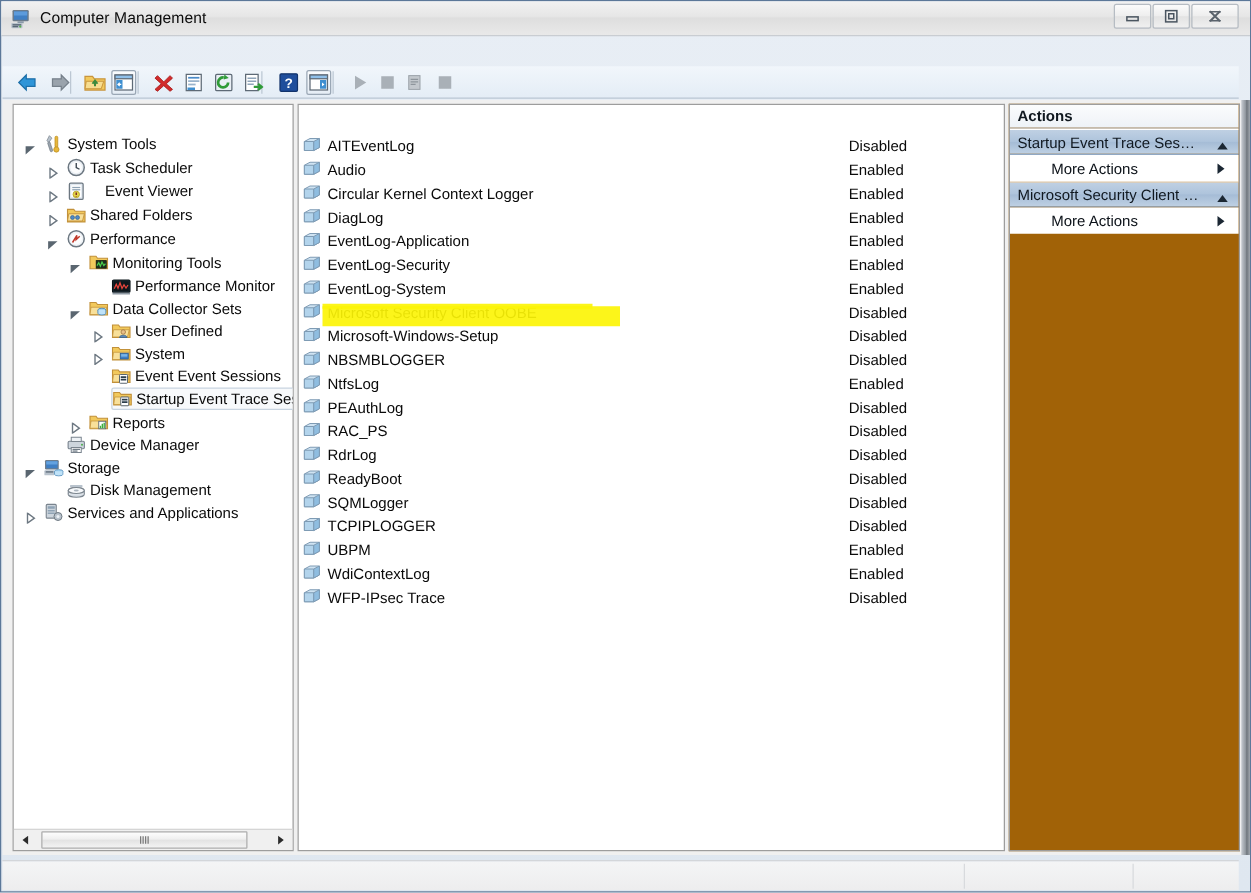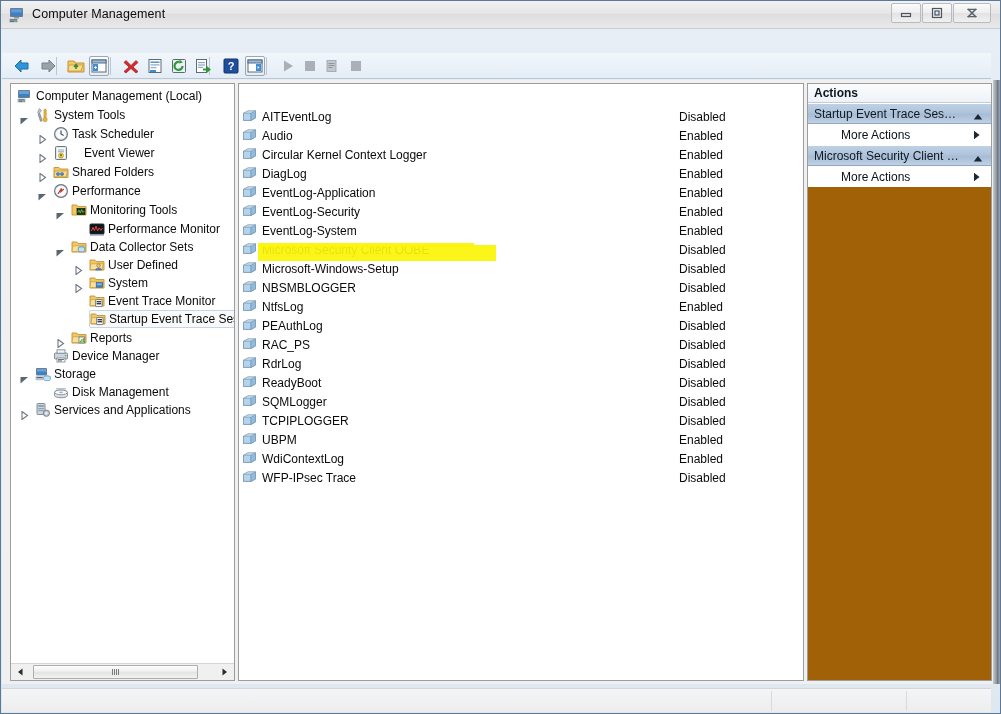--- a/index.html
+++ b/index.html
@@ -421,32 +421,20 @@
       <svg width="14" height="14" viewBox="0 0 14 14">
           <rect x="2" y="2" width="10" height="10" fill="#a9b0b7"></rect>
         </svg>
     </div>
   </div>
 
   <div id="content">
 
     <div id="tree-pane">
       <div id="tree-scroll-inner">
-          <div class="tnode" style="left: 6px; top: 3px;">
-            <span class="ticon"><svg width="16" height="16" viewBox="0 0 16 16">
-                <rect x="1" y="2" width="12" height="8" rx="1" fill="#6d7d8d"></rect>
-                <rect x="2" y="3" width="10" height="6" fill="#3f7fc4"></rect>
-                <rect x="2" y="3" width="10" height="3" fill="#63a2e0"></rect>
-                <rect x="0.5" y="10.5" width="8" height="4" rx="0.7" fill="#b8c2cc"></rect>
-                <rect x="1.6" y="11.4" width="6" height=".9" fill="#4c5c6b"></rect>
-                <rect x="1.6" y="12.8" width="4" height=".9" fill="#4c5c6b"></rect>
-                <circle cx="7.2" cy="13.3" r=".8" fill="#5ab04a"></circle>
-              </svg></span>
-            <span class="tlabel">Computer Management (Local)</span>
-          </div>
           <span class="twisty" style="left: 9px; top: 27px;"><svg width="9" height="9" viewBox="0 0 9 9">
               <path d="M0.5 2 L8 2 L0.5 8.5 Z" fill="#5a6670"></path>
             </svg></span>
           <div class="tnode" style="left: 24px; top: 22px;">
             <span class="ticon"><svg width="16" height="16" viewBox="0 0 16 16">
                 <path d="M4.5 1.5 L6.5 3.5 L4 7 L2.5 5.5 Z" fill="#b8c2cc" stroke="#7c868f" stroke-width=".6"></path>
                 <rect x="4" y="6.5" width="2" height="8" rx=".8" transform="rotate(-18 5 10)" fill="#9aa4ae" stroke="#6f7982" stroke-width=".5"></rect>
                 <rect x="9" y="2" width="2.2" height="9" rx="1" fill="#e8b73a" stroke="#b98c1f" stroke-width=".6"></rect>
                 <circle cx="10.1" cy="12.6" r="2.1" fill="#e8b73a" stroke="#b98c1f" stroke-width=".6"></circle>
               </svg></span>
@@ -557,21 +545,21 @@
             <span class="tlabel">System</span>
           </div>
           <div class="tnode" style="left: 78px; top: 208px;">
             <span class="ticon"><svg width="16" height="16" viewBox="0 0 16 16">
                 <path d="M1 3 L5.6 3 L6.8 4.5 L15 4.5 L15 13 L1 13 Z" fill="#f2c95c" stroke="#c2913a" stroke-width=".9"></path>
                 <path d="M1.8 6.6 L14.4 6.6 L13 12.6 L1 12.6 Z" fill="#f8e09a" stroke="#c2913a" stroke-width=".6"></path>
                 <rect x="6.6" y="6.6" width="6.4" height="7" rx=".6" fill="#ffffff" stroke="#5a6670" stroke-width=".8"></rect>
                 <rect x="7.6" y="8" width="4.4" height="1.4" fill="#2d3e4c"></rect>
                 <rect x="7.6" y="10" width="4.4" height="1.4" fill="#2d3e4c"></rect>
               </svg></span>
-            <span class="tlabel">Event Trace Monitor</span>
+            <span class="tlabel">Event Event Sessions</span>
           </div>
           <div class="tnode sel" style="left: 78px; top: 226px;">
             <span class="ticon"><svg width="16" height="16" viewBox="0 0 16 16">
                 <path d="M1 3 L5.6 3 L6.8 4.5 L15 4.5 L15 13 L1 13 Z" fill="#f2c95c" stroke="#c2913a" stroke-width=".9"></path>
                 <path d="M1.8 6.6 L14.4 6.6 L13 12.6 L1 12.6 Z" fill="#f8e09a" stroke="#c2913a" stroke-width=".6"></path>
                 <rect x="6.6" y="6.6" width="6.4" height="7" rx=".6" fill="#ffffff" stroke="#5a6670" stroke-width=".8"></rect>
                 <rect x="7.6" y="8" width="4.4" height="1.4" fill="#2d3e4c"></rect>
                 <rect x="7.6" y="10" width="4.4" height="1.4" fill="#2d3e4c"></rect>
               </svg></span>
             <span class="tlabel">Startup Event Trace Ses</span>

